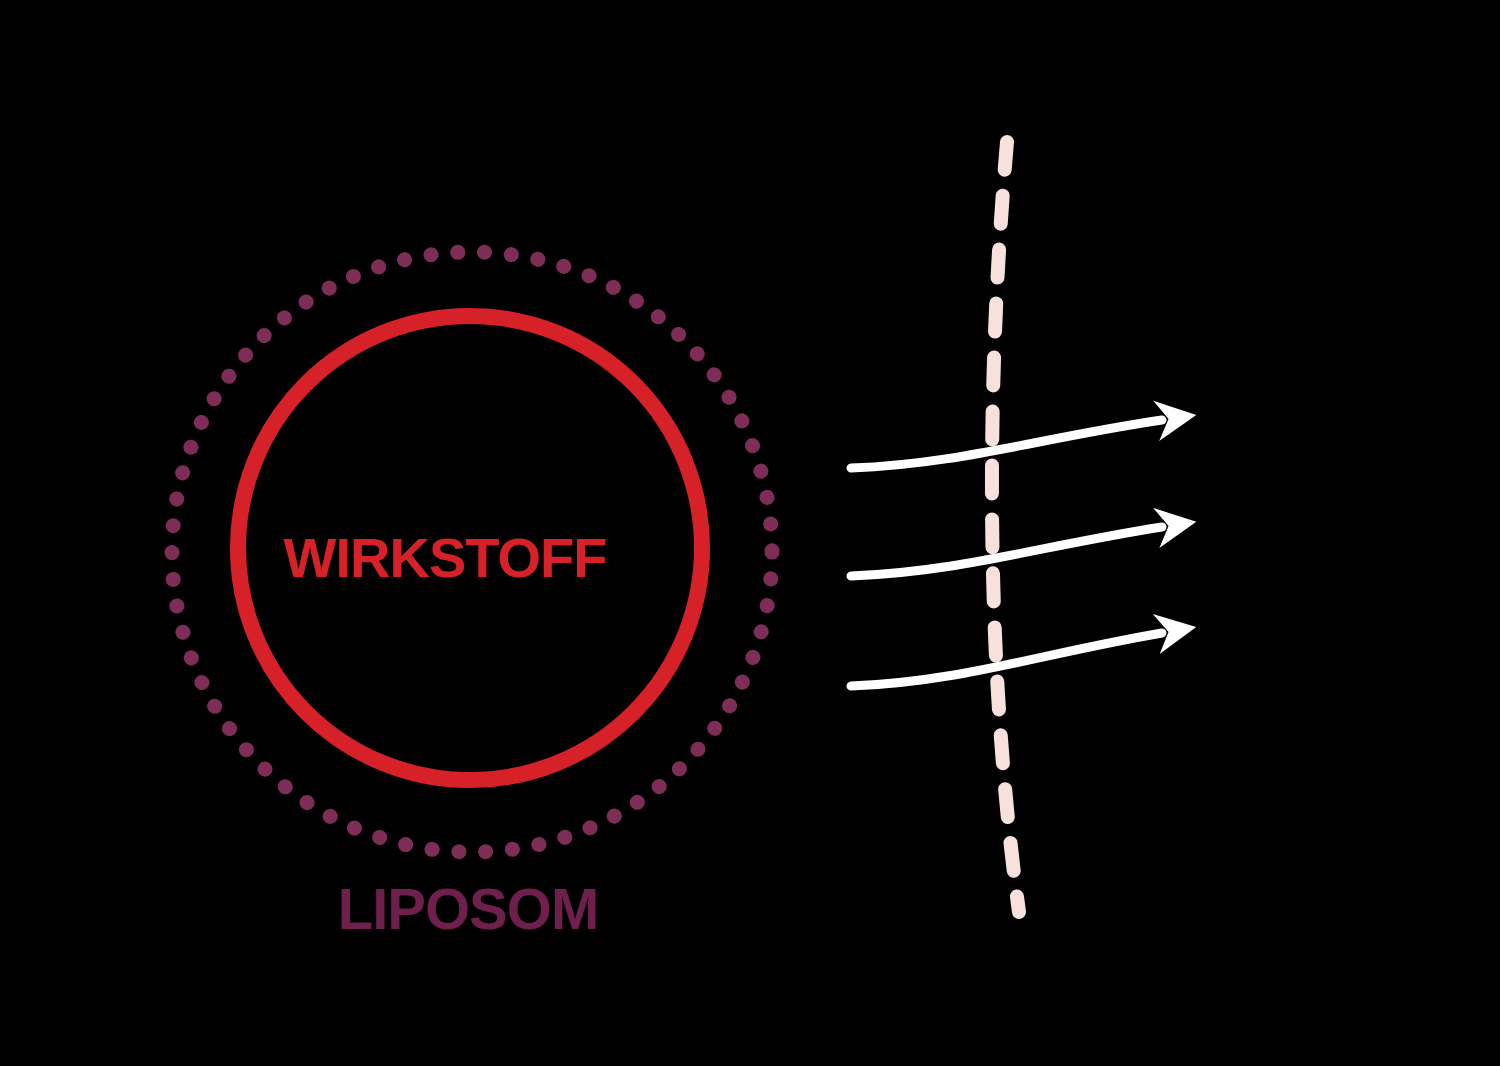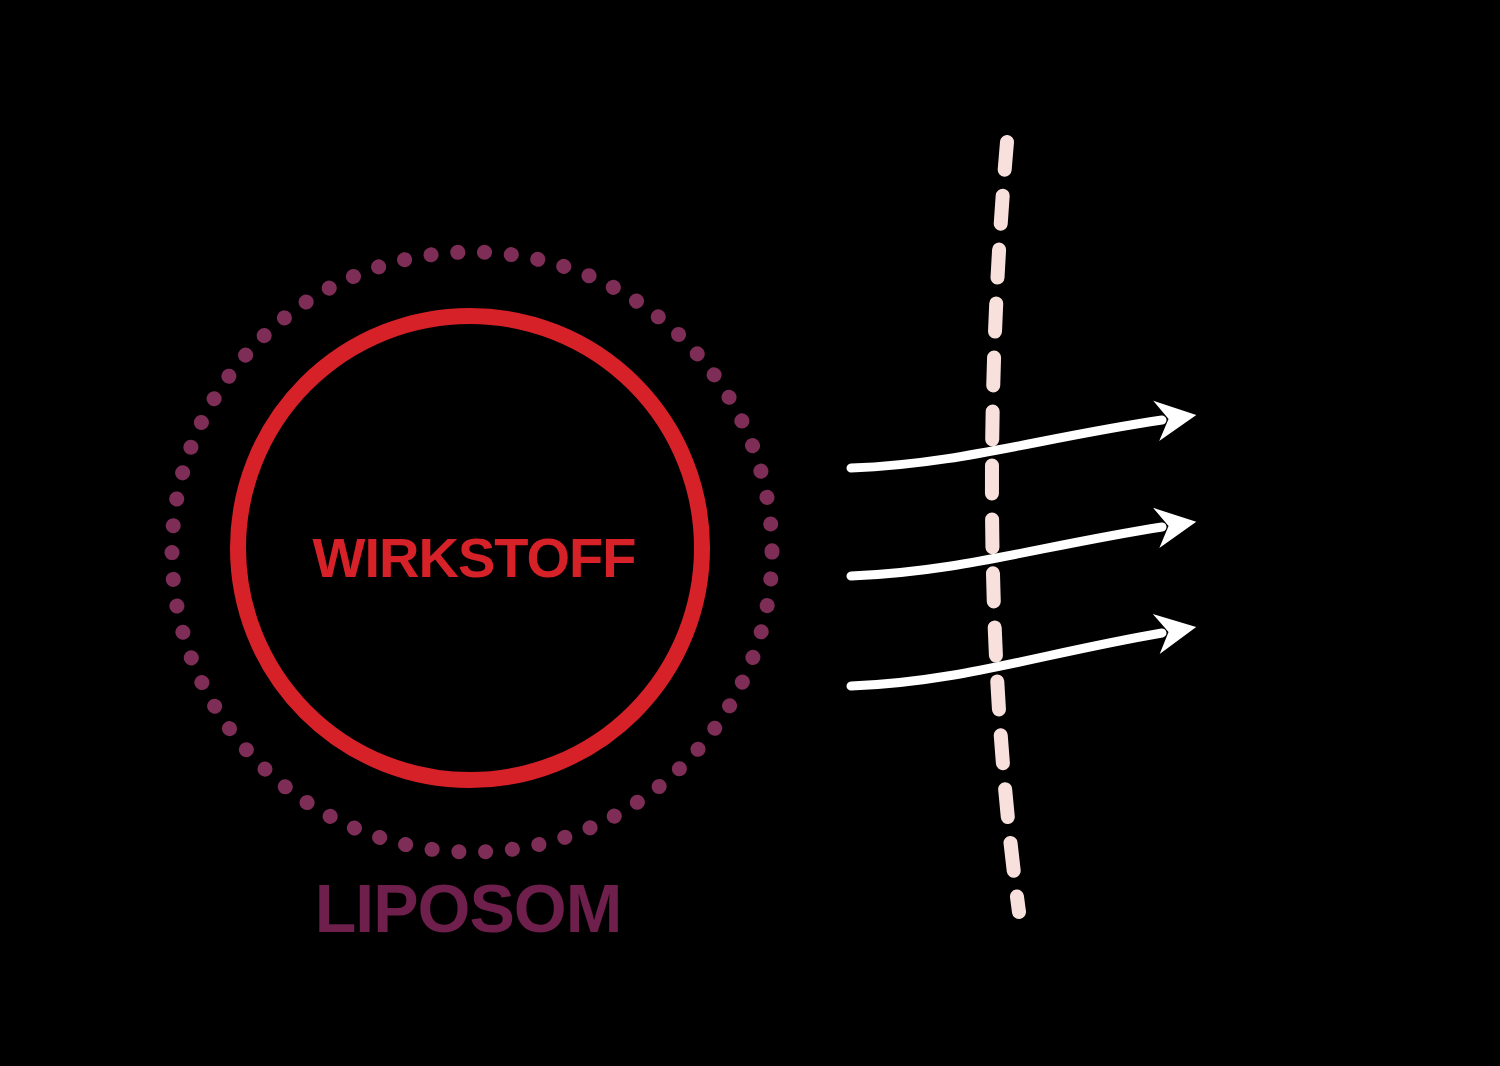--- a/index.html
+++ b/index.html
@@ -57,29 +57,29 @@
   .label {
     position: absolute;
     font-weight: 700;
     text-align: center;
     white-space: nowrap;
     transform: translate(-50%, -50%);
     letter-spacing: -1px;
     user-select: none;
   }
   .label-wirkstoff {
-    left: 474px;
+    left: 445px;
     top: 557px;
     font-size: 56px;
     color: var(--wirkstoff-text, #d62128);
   }
   .label-liposom {
     left: 468px;
     top: 908px;
-    font-size: 68px;
+    font-size: 58px;
     color: var(--liposom-text, #6e1f4b);
   }
   .label-koerper {
     left: 1242px;
     top: 912px;
     font-size: 56px;
     color: var(--koerper-text, #e98a70);
   }
 </style>
 </head>

